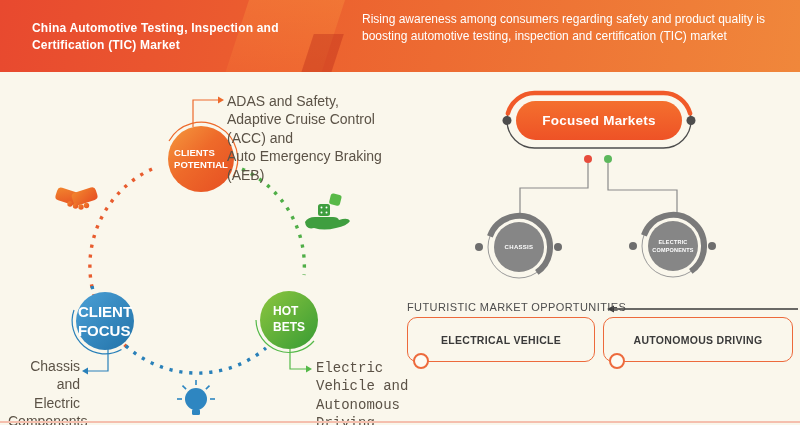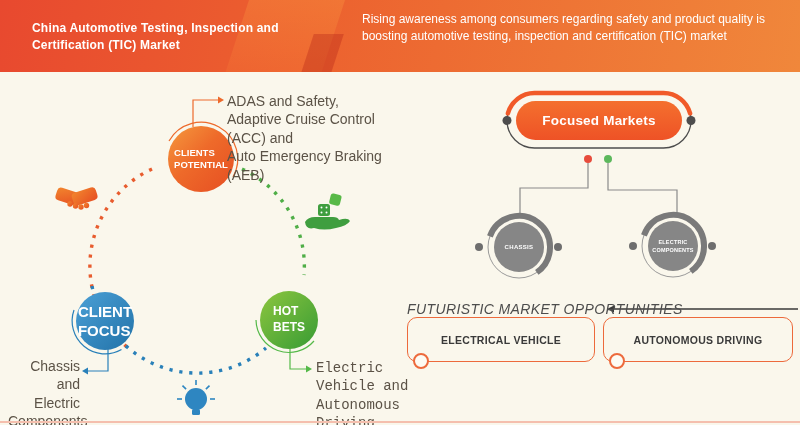--- a/index.html
+++ b/index.html
@@ -39,22 +39,22 @@
   .fm-pill{position:absolute;left:516px;top:101px;width:166px;height:39px;border-radius:20px;
            background:linear-gradient(180deg,#F4702E,#EE5226);
            display:flex;align-items:center;justify-content:center;
            color:#fff;font-weight:bold;font-size:13.5px;letter-spacing:.2px;}
   .gray-label{position:absolute;color:#fff;display:flex;align-items:center;justify-content:center;
               text-align:center;white-space:pre-line;font-weight:bold;}
   .gl-chassis{left:494px;top:222px;width:50px;height:50px;font-size:6px;letter-spacing:.3px;}
   .gl-elec{left:648px;top:221px;width:50px;height:50px;font-size:5.5px;line-height:1.5;letter-spacing:.2px;}
 
   
-  .opp-heading{position:absolute;left:407px;top:301px;font-size:14px;color:#4D4D4D;
-               letter-spacing:.4px;font-style:italic;}
+  .opp-heading{position:absolute;left:407px;top:301px;font-size:11px;color:#4D4D4D;
+               letter-spacing:.4px;}
   .opp-box{position:absolute;top:317px;height:45px;border:1.5px solid #ED6A3C;border-radius:10px;
            display:flex;align-items:center;justify-content:center;box-sizing:border-box;
            font-size:10.5px;font-weight:bold;color:#3A3A3A;letter-spacing:.3px;}
   .opp-box1{left:407px;width:188px;}
   .opp-box2{left:603px;width:190px;justify-content:center;}
   .opp-dot{position:absolute;left:5px;bottom:-8px;width:12px;height:12px;border-radius:50%;
            border:2.2px solid #ED6A3C;background:#FDFBF3;}
 
   .bottom-line{position:absolute;left:0;top:421px;width:800px;height:2px;background:#F5BFAE;}
 

